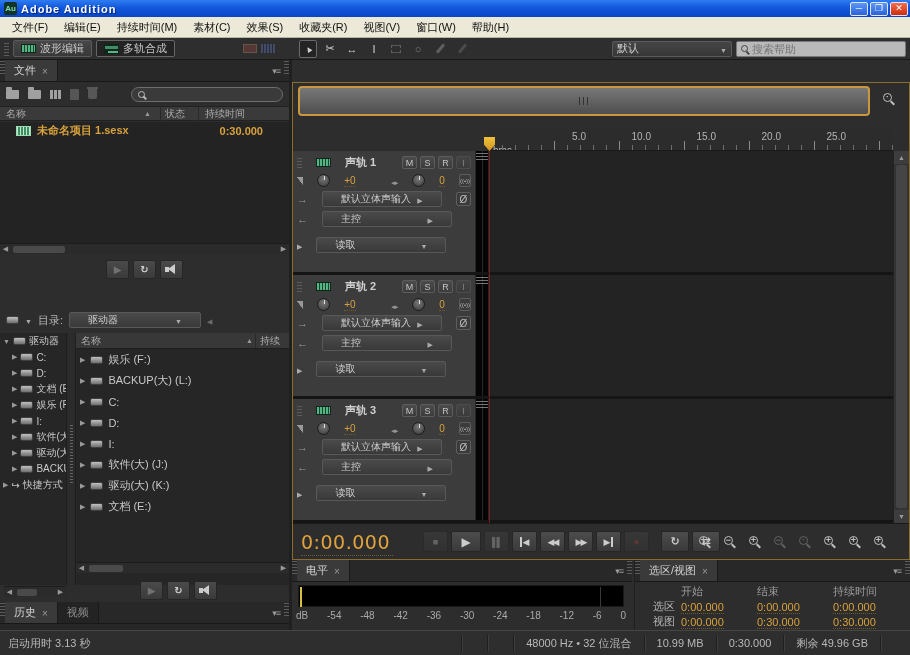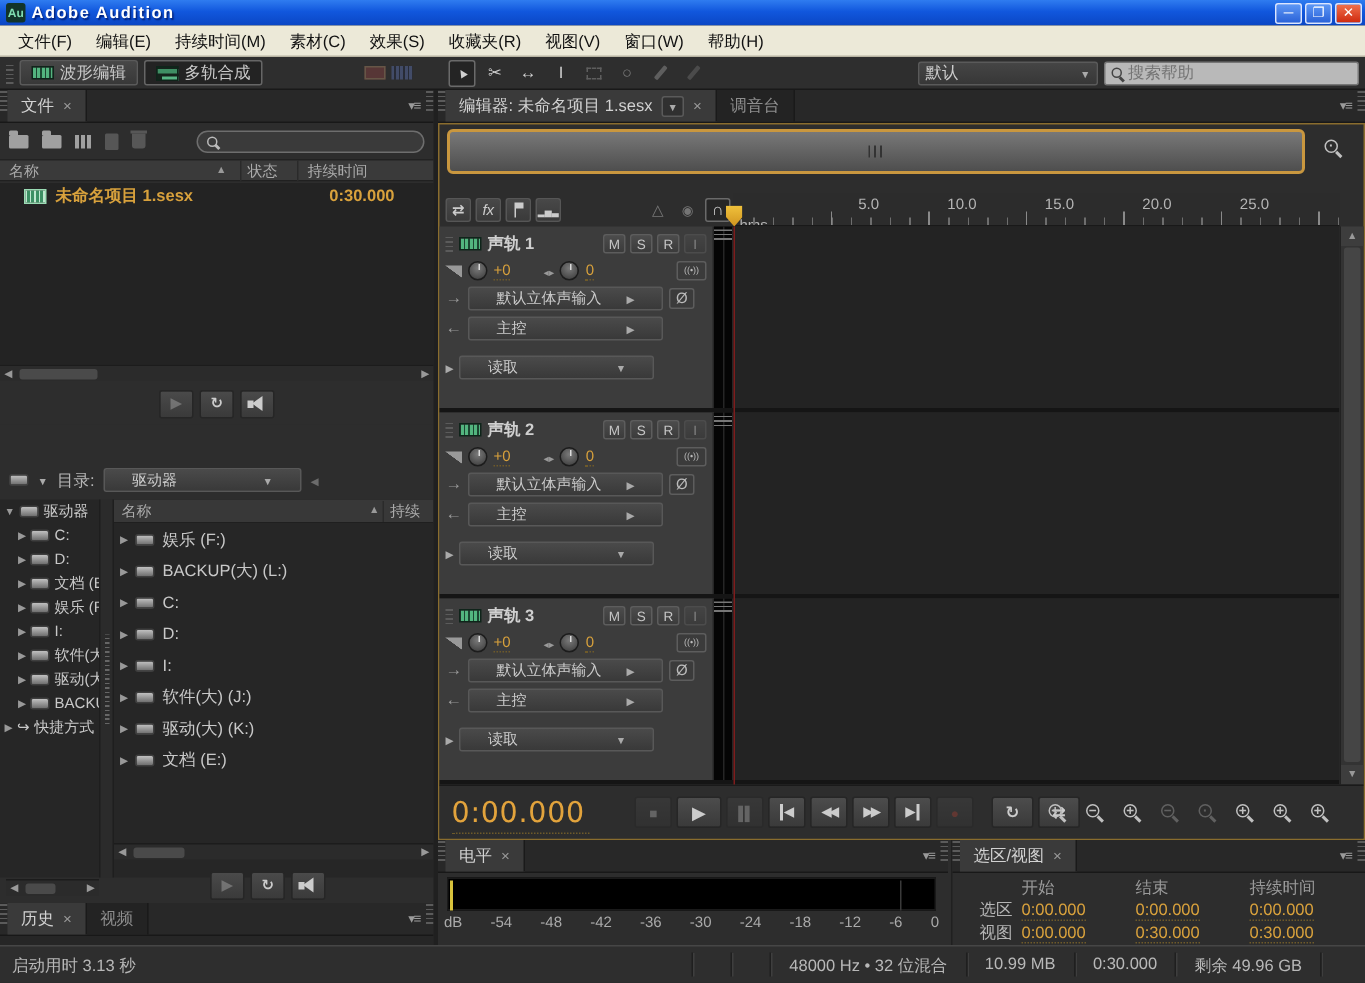--- a/index.html
+++ b/index.html
@@ -142,21 +142,21 @@
 #ruler .unit{position:absolute;left:4px;top:16px;color:#b5b5b5;font-size:10px}
 #ruler-ticks{display:flex;margin-left:32px}
 #ruler-ticks span{width:65px;text-align:right;color:#b5b5b5;font-size:10px;padding-top:2px;flex:0 0 auto}
 #ruler .minor{position:absolute;left:0;bottom:0;width:100%;height:5px;background:repeating-linear-gradient(90deg,#6e6e6e 0 1px,transparent 1px 13px)}
 #ruler .major{position:absolute;left:0;bottom:0;width:100%;height:9px;background:repeating-linear-gradient(90deg,#8a8a8a 0 1px,transparent 1px 65px)}
 #playhead{position:absolute;left:191px;top:54px;width:11px;height:14px;background:linear-gradient(#f0c23c,#d0941f);clip-path:polygon(0 0,100% 0,100% 55%,50% 100%,0 55%);z-index:5}
 #playline{position:absolute;left:196px;top:68px;width:1px;height:372px;background:#7e1d1d;z-index:4}
 #tracks{position:absolute;left:0;top:68px;width:600px;height:372px}
 .track{position:relative;height:124px;border-bottom:3px solid #151515;display:flex}
 .thead{width:183px;background:#3c3c3c;border-right:1px solid #262626;padding:4px 4px 0 4px;display:flex;flex-direction:column;gap:4px}
-.trow{display:flex;align-items:center;gap:4px}
+.trow{display:flex;align-items:center;gap:14px}
 .tname{font-weight:bold;color:#cfcfcf;font-size:11px}
 .msri{margin-left:auto;display:flex;gap:3px}
 .sbtn{width:15px;height:13px;background:linear-gradient(#4c4c4c,#3b3b3b);border:1px solid #5d5d5d;border-radius:2px;color:#c5c5c5;font-size:9px;display:flex;align-items:center;justify-content:center}
 .sbtn.off{opacity:.5}
 .knob{width:13px;height:13px;border-radius:50%;background:radial-gradient(circle at 50% 35%,#7a7a7a,#383838);border:1px solid #1c1c1c;position:relative;flex:0 0 auto}
 .knob::after{content:"";position:absolute;left:6px;top:1px;width:1px;height:4px;background:#ddd}
 .g-ramp{width:11px;height:8px;background:linear-gradient(to top right,transparent 48%,#999 50%)}
 .g-pan::before{content:"◂▸";font-size:7px;color:#999;letter-spacing:0}
 .kval{font-size:10px}
 .monbtn{margin-left:auto;width:20px;height:13px;border:1px solid #5d5d5d;border-radius:2px;background:#3b3b3b;color:#bbb;font-size:6px;display:flex;align-items:center;justify-content:center}
@@ -505,68 +505,29 @@
         <span>视频</span>
       </div>
     <span class="pmenu"></span>
     <span class="grip"></span>
   </div>
 </div>
 
 <div id="vdiv"></div>
 
 <div id="editor-panel">
-  <div class="tabbar" id="e-tabbar">
-    <span class="grip"></span>
-    <div class="tab active">
-      <span>编辑器: 未命名项目 1.sesx</span>
-      <span class="ddbox">
-          <span class="g-ddown"></span>
-        </span>
-      <span class="g-x"></span>
-    </div>
-    <div class="tab">
-        <span>调音台</span>
-      </div>
-    <span class="pmenu"></span>
-    <span class="grip"></span>
-  </div>
   <div id="e-body">
     <div id="navbar">
         <span class="iii"></span>
       </div>
     <div class="zbtn" id="nav-zoom">
         <i class="ring"></i>
         <i class="sign s-dot"></i>
       </div>
 
-    <div id="trk-tools">
-      <div class="ttool">
-          <span class="g-reflow"></span>
-        </div>
-      <div class="ttool">
-          <span class="g-fx">fx</span>
-        </div>
-      <div class="ttool">
-          <span class="g-flag"></span>
-        </div>
-      <div class="ttool">
-          <span class="g-bars"></span>
-        </div>
-      <span style="flex:1"></span>
-      <div class="ttool flat dimic">
-          <span class="g-metro"></span>
-        </div>
-      <div class="ttool flat dimic">
-          <span class="g-rec2"></span>
-        </div>
-      <div class="ttool on">
-          <span class="g-magnet"></span>
-        </div>
-    </div>
 
     <div id="ruler">
       <span class="unit">hms</span>
       <div id="ruler-ticks">
 
       <span>5.0</span>
           <span>10.0</span>
           <span>15.0</span>
           <span>20.0</span>
           <span>25.0</span>

